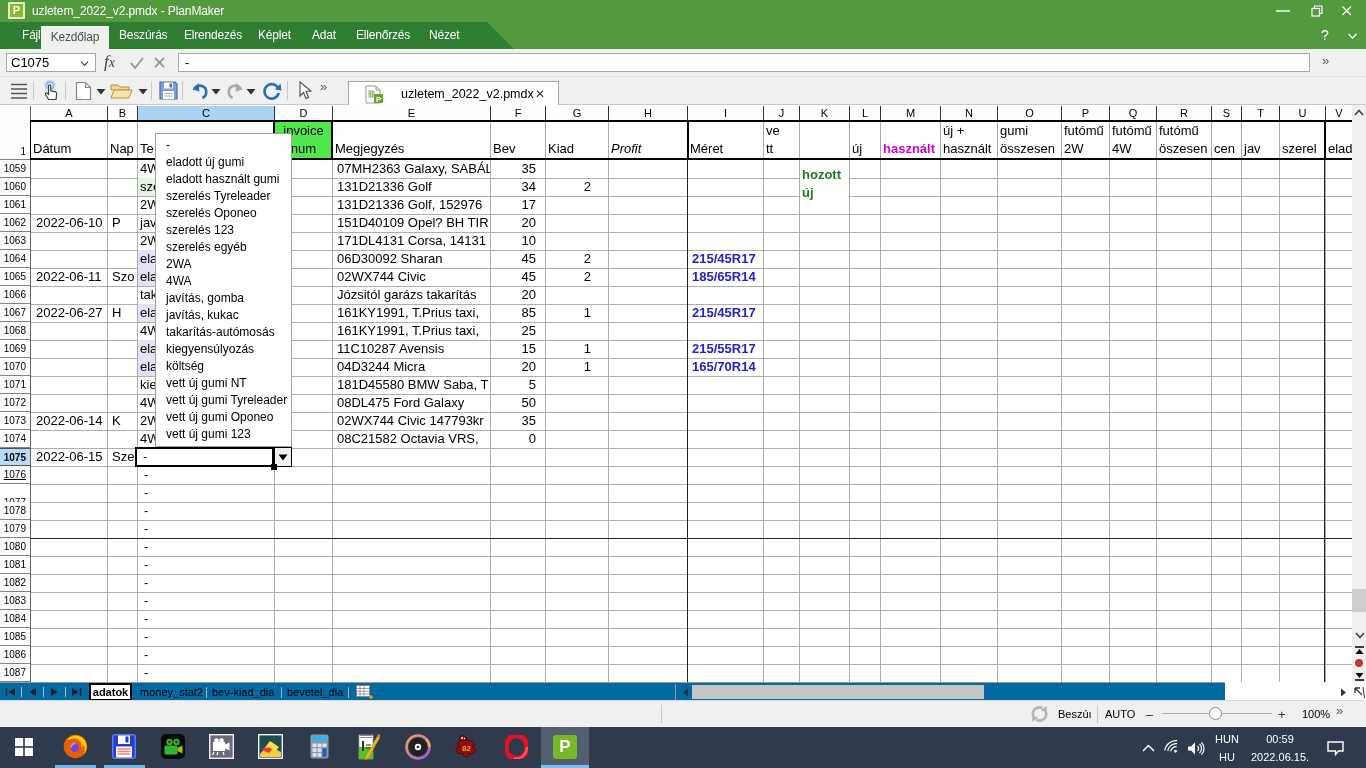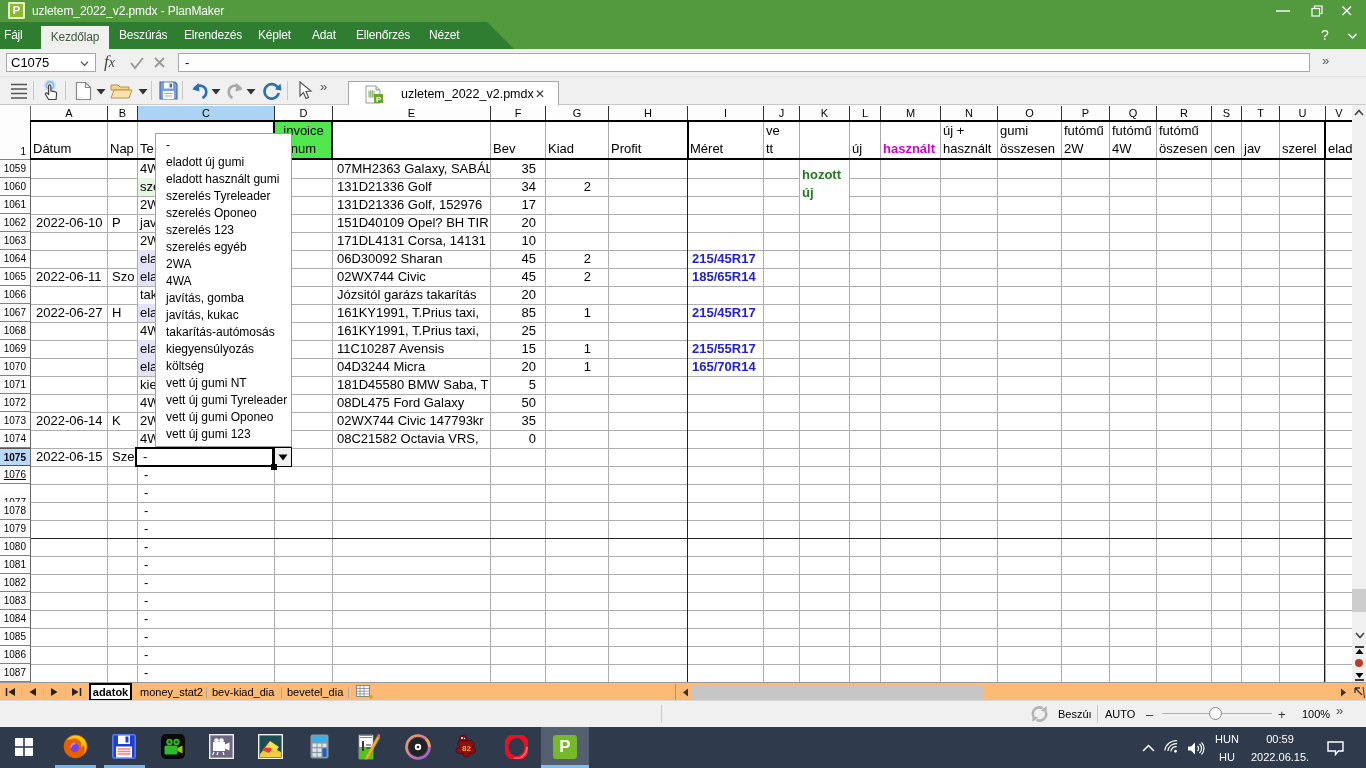--- a/index.html
+++ b/index.html
@@ -24,39 +24,39 @@
 .rowhdr { position:absolute; left:0; width:30px; height:18px; background:#fdfdfd; border-bottom:1px solid #828282; font-size:10px; text-align:right; padding-right:4px; line-height:17px; color:#000; }
 .gv { position:absolute; width:1px; background:#aeaeae; }
 .gh { position:absolute; height:1px; background:#aeaeae; left:31px; }
 .r1c { position:absolute; font-size:13px; color:#000; background:#fff; line-height:18px; display:flex; align-items:flex-end; padding:0 2px; overflow:hidden; }
 .dcell { position:absolute; height:18px; font-size:13px; line-height:18px; color:#000; white-space:nowrap; overflow:hidden; }
 .num { text-align:right; }
 .blue { color:#2222cc; font-weight:bold; }
 #dropdown { position:absolute; left:155px; top:28px; width:137px; background:#fff; border:1px solid #a0a0a0; z-index:50; padding:3px 0; }
 .ditem { height:17px; font-size:12px; line-height:17px; padding-left:10px; white-space:nowrap; overflow:hidden;}
 #vscroll { position:absolute; left:1352px; top:0; width:14px; height:577px; background:#f0f0f0; }
-#tabbar { position:absolute; left:0; top:682px; width:1366px; height:18px; background:#fdba74; border-top:1px solid #999; }
+#tabbar { position:absolute; left:0; top:682px; width:1225px; height:18px; background:#0369a1; border-top:1px solid #999; }
 .sheettab { position:absolute; top:1px; height:17px; font-size:11px; line-height:16px; color:#000; }
 #statusbar { position:absolute; left:0; top:700px; width:1366px; height:27px; background:#f0f0f0; border-top:1px solid #d8d8d8; font-size:11px; color:#000; }
 #taskbar { position:absolute; left:0; top:727px; width:1366px; height:41px; background:#2f3a4d; color:#fff; }
 .tb { position:absolute; }
 </style></head><body>
 <div id="titlebar">
 <div class="c" style="left:8px;top:2px;width:17px;height:17px;background:#8ab82e;border:2px solid #e4f0c8;border-radius:1px;color:#fff;font-weight:bold;font-size:11px;text-align:center;line-height:13px;">P</div>
 <div class="ttext">uzletem_2022_v2.pmdx - PlanMaker</div>
 <svg class="c" style="left:1270px;top:0;width:96px;height:22px" viewBox="0 0 96 22">
       <path d="M6 11 h14" stroke="#fff" stroke-width="1.4" fill="none"></path>
       <rect x="42" y="8.5" width="7.5" height="7.5" fill="none" stroke="#fff" stroke-width="1.2"></rect>
       <path d="M44.5 8.5 v-2.5 h7.5 v7.5 h-2.5" fill="none" stroke="#fff" stroke-width="1.2"></path>
       <path d="M72.5 6.5 l8.5 8.5 M81 6.5 l-8.5 8.5" stroke="#fff" stroke-width="1.4"></path>
     </svg>
 </div>
 <div id="menubar">
     <div id="menuband"></div>
-<div class="mtab" style="left:4px;text-align:right;">Fájl</div>
+<div class="mtab" style="left:22px;text-align:right;">Fájl</div>
 <div class="mtab" style="left:119px;">Beszúrás</div>
 <div class="mtab" style="left:184px;">Elrendezés</div>
 <div class="mtab" style="left:258px;">Képlet</div>
 <div class="mtab" style="left:312px;">Adat</div>
 <div class="mtab" style="left:356px;">Ellenőrzés</div>
 <div class="mtab" style="left:429px;">Nézet</div>
 <div id="kezd">Kezdőlap</div>
 <div class="c" style="left:1321px;top:5px;color:#fff;font-size:14px;">?</div>
 <svg class="c" style="left:1347px;top:9px;width:11px;height:10px" viewBox="0 0 11 10">
       <path d="M1.5 3 l4 4 l4 -4" stroke="#fff" stroke-width="1.4" fill="none"></path>
@@ -230,27 +230,30 @@
     </div>
 <div class="r1c" style="left:108px;top:17px;width:29px;height:36px;">
       <span>Nap</span>
     </div>
 <div class="r1c" style="left:138px;top:17px;width:136px;height:36px;">
       <span>Te</span>
     </div>
 <div class="r1c" style="left:275px;top:17px;width:57px;height:36px;background:#50e64e;">
       <div style="text-align:center;width:100%">invoice<br>num</div>
     </div>
+<div class="r1c" style="left:333px;top:17px;width:157px;height:36px;">
+      <span>Megjegyzés</span>
+    </div>
 <div class="r1c" style="left:491px;top:17px;width:54px;height:36px;">
       <span>Bev</span>
     </div>
 <div class="r1c" style="left:546px;top:17px;width:62px;height:36px;">
       <span>Kiad</span>
     </div>
-<div class="r1c" style="left:609px;top:17px;width:78px;height:36px;">
+<div class="r1c" style="left:609px;top:17px;width:78px;height:36px;font-style:italic;">
       <span>Profit</span>
     </div>
 <div class="r1c" style="left:688px;top:17px;width:75px;height:36px;">
       <span>Méret</span>
     </div>
 <div class="r1c" style="left:764px;top:17px;width:35px;height:36px;">
       <span>ve<br>tt</span>
     </div>
 <div class="r1c" style="left:800px;top:17px;width:49px;height:36px;margin-top:44px;">
       <span style="color:#217a21;font-weight:bold">hozott<br>új</span>

